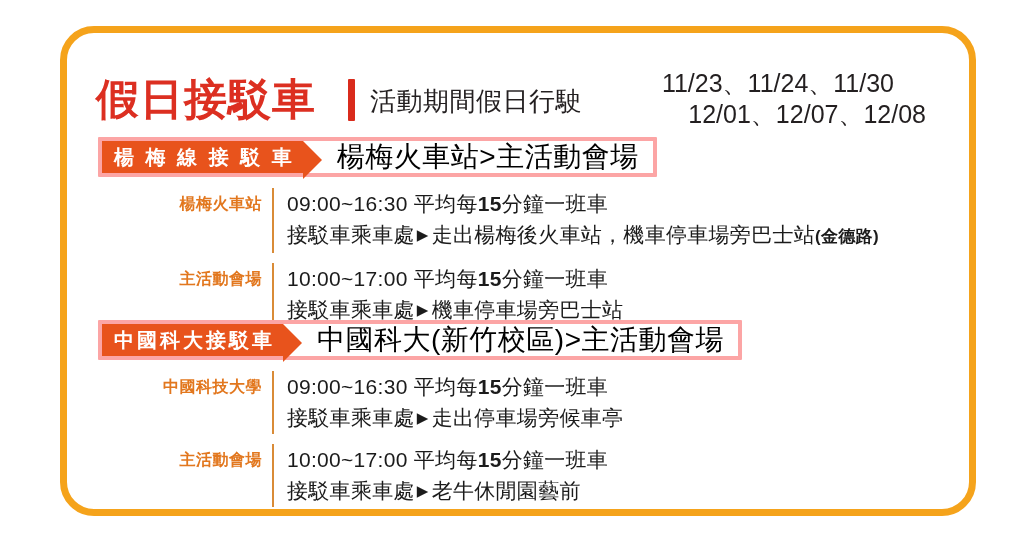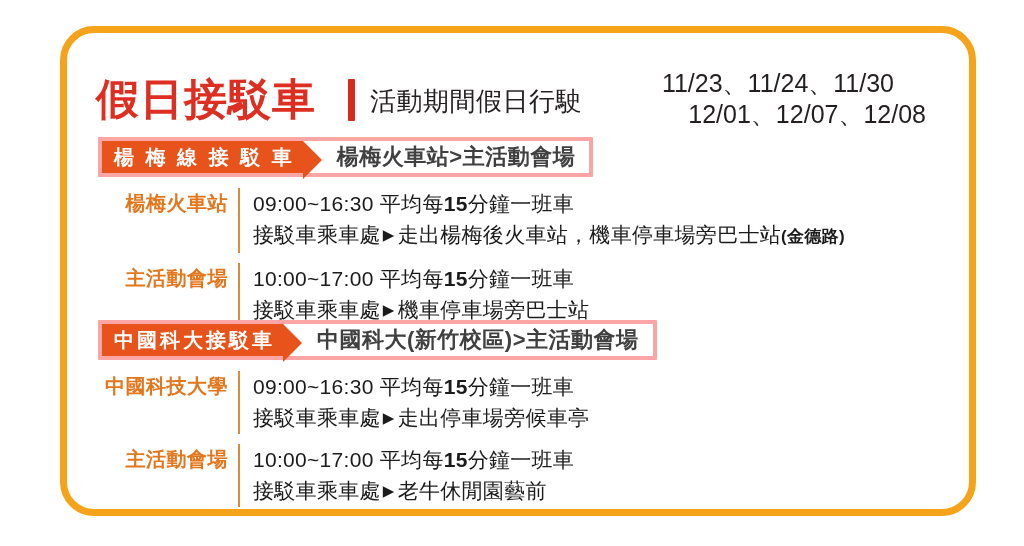--- a/index.html
+++ b/index.html
@@ -117,48 +117,49 @@
     top: 0;
     width: 0;
     height: 0;
     border-top: 19px solid transparent;
     border-bottom: 19px solid transparent;
     border-left: 19px solid #E8531C;
   }
   .route-text {
     display: flex;
     align-items: center;
-    color: #404040;
-    font-size: 22px;
-    font-weight: bold;
+    color: #000000;
+    font-size: 28px;
+    font-weight: normal;
     letter-spacing: 0.5px;
     white-space: nowrap;
     padding: 0 14px 0 34px;
   }
 
   
   .detail-block {
     position: relative;
     display: flex;
     align-items: flex-start;
     margin-top: 10px;
   }
   #section-1 .detail-block.first { margin-top: 11px; }
   #section-2 .detail-block.first { margin-top: 11px; justify-content: space-between; }
   .stop-label {
     width: 130px;
     text-align: right;
     color: #E2771E;
-    font-size: 20px;
+    font-size: 16px;
     font-weight: bold;
     line-height: 31px;
     letter-spacing: 0.5px;
     white-space: nowrap;
     flex: 0 0 130px;
     padding-right: 10px;
+    margin-left: 34px;
   }
   .stop-label .lbl-line { display: block; }
   .divider {
     width: 2px;
     background: #D98B37;
     flex: 0 0 2px;
     align-self: stretch;
     margin-right: 13px;
   }
   .detail-lines {

